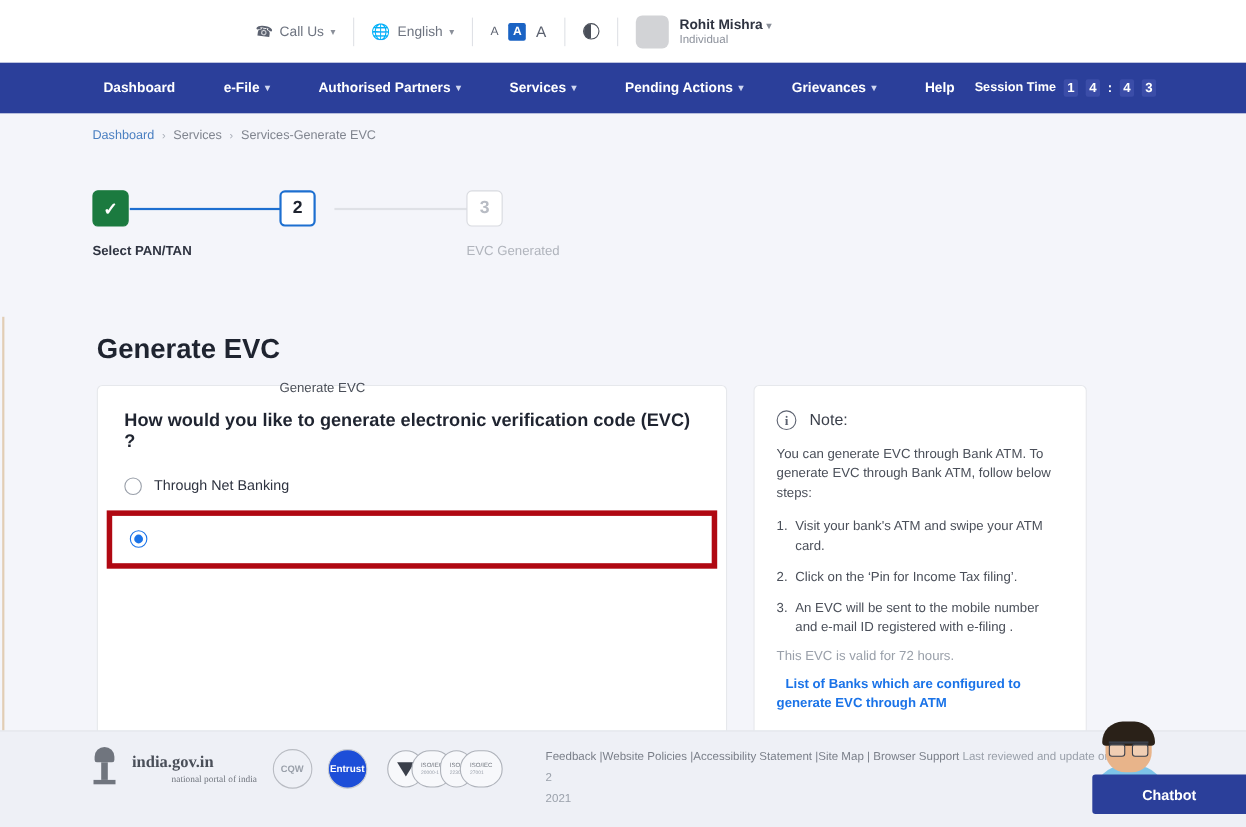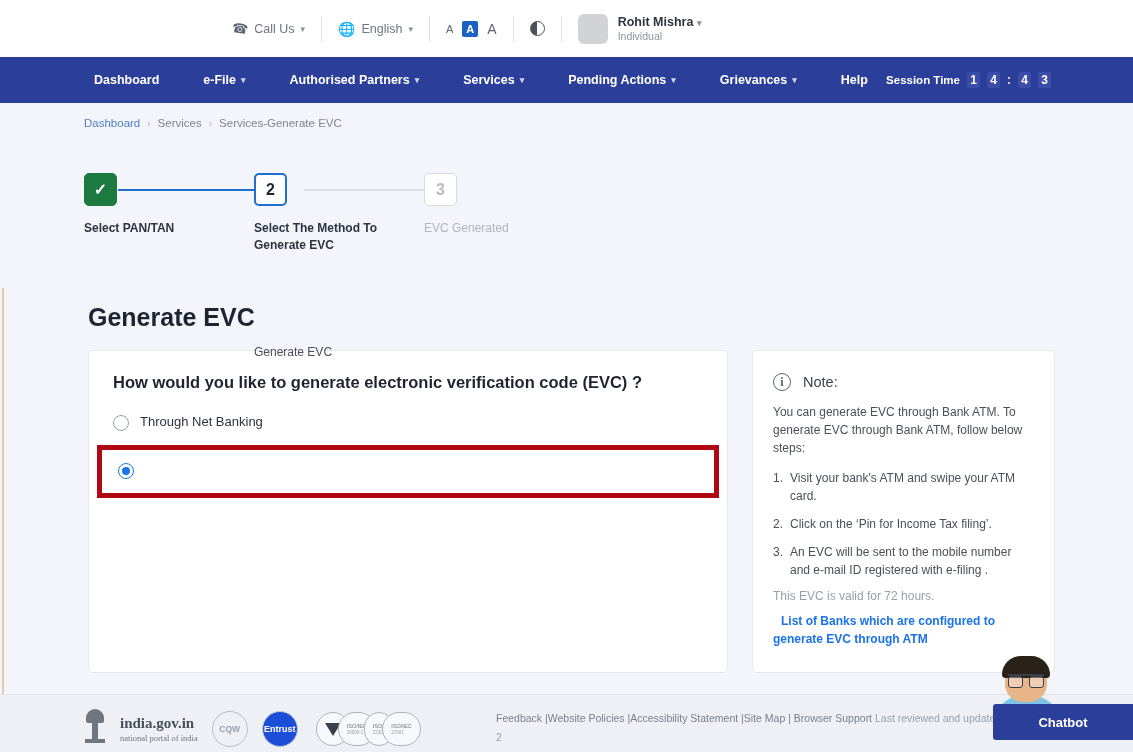--- a/index.html
+++ b/index.html
@@ -136,21 +136,21 @@
   .substep { position: absolute; left: 170px; top: 172px; font-size: 12px; color: #4a4f59; }
 
   
   .page-title {
     margin: 10px 0 0 88px; font-size: 25px; font-weight: bold; color: #1f2430;
   }
 
   
   .cards { display: flex; margin: 18px 0 0 88px; gap: 24px; }
   .main-card {
-    width: 640px; background: #ffffff; border: 1px solid #e6e8ec; border-radius: 5px;
+    width: 573px; background: #ffffff; border: 1px solid #e6e8ec; border-radius: 5px;
     padding: 22px 24px 26px 24px;
   }
   .q-title { font-size: 16.5px; font-weight: bold; color: #1f2430; }
   .opt { display: flex; align-items: flex-start; gap: 11px; margin-top: 22px; }
   .radio {
     width: 16px; height: 16px; border-radius: 50%; border: 1.6px solid #9aa0aa;
     flex: 0 0 auto; margin-top: 1px; background:#fff;
   }
   .radio.checked { border: 1.8px solid #1a73e8; position: relative; }
   .radio.checked:after {
@@ -203,30 +203,30 @@
     border: 5px solid #b00812; padding: 3px; background: #f4f5fa;
   }
   .btn-continue {
     width: 108px; height: 38px; background: #2b3f9a; border-radius: 4px;
     color: #ffffff; font-size: 13.5px; font-weight: bold;
     display: flex; align-items: center; justify-content: center; gap: 8px; cursor: pointer;
   }
 
   
   .footer {
-    position: absolute; left: 0; bottom: 0; width: 1133px; height: 58px;
+    position: absolute; left: 0; bottom: 0; width: 1133px; height: 88px;
     background: #eef0f6; border-top: 1px solid #e2e4ea;
   }
   .f-left { position: absolute; left: 84px; top: 14px; display: flex; align-items: center; gap: 14px; }
   .gov-emblem { width: 22px; height: 40px; display:flex; flex-direction:column; align-items:center; }
   .gov-emblem .cap { width: 18px; height: 14px; background:#70757e; border-radius: 9px 9px 2px 2px; }
   .gov-emblem .stem { width: 6px; height: 16px; background:#70757e; }
   .gov-emblem .base { width: 20px; height: 4px; background:#70757e; }
   .gov-text .g1 { font-family:"Liberation Serif", serif; font-size: 15px; font-weight: bold; color:#4a4f59; }
-  .gov-text .g2 { font-family:"Liberation Serif", serif; font-size: 8.5px; color:#70757e; margin-top:1px; }
+  .gov-text .g2 { font-family:"Liberation Serif", serif; font-size: 8.5px; color:#70757e; margin-top:1px;margin-left:36px; }
   .badge-circle {
     width: 36px; height: 36px; border-radius: 50%; border: 1.4px solid #b9bcc3;
     display:flex; align-items:center; justify-content:center; color:#9aa0aa;
     font-size: 8.5px; font-weight: bold;
   }
   .badge-circle.filled { background:#1d4ed8; color:#ffffff; border-color:#c9ccd2; font-size:9px; }
   .iso-chain { display:flex; align-items:center; margin-left: 4px; }
   .iso-pill {
     height: 34px; border: 1.2px solid #aeb2ba; border-radius: 17px;
     display:flex; align-items:center; padding: 0 8px; background:#f7f8fb; margin-left: -12px;
@@ -376,21 +376,20 @@
     <div class="stepper">
       <div class="connector filled" style="left:34px; width:148px;"></div>
       <div class="connector empty" style="left:220px; width:132px;"></div>
 
       <div class="step" style="left:0;">
         <div class="sbox done">✓</div>
         <div class="slabel">Select PAN/TAN</div>
       </div>
       <div class="step" style="left:170px;">
         <div class="sbox active">2</div>
-        <div class="slabel">Select The Method To Generate EVC</div>
       </div>
       <div class="step" style="left:340px;">
         <div class="sbox todo">3</div>
         <div class="slabel muted">EVC Generated</div>
       </div>
       <div class="substep">Generate EVC</div>
     </div>
 
     <div class="page-title">Generate EVC</div>
 

